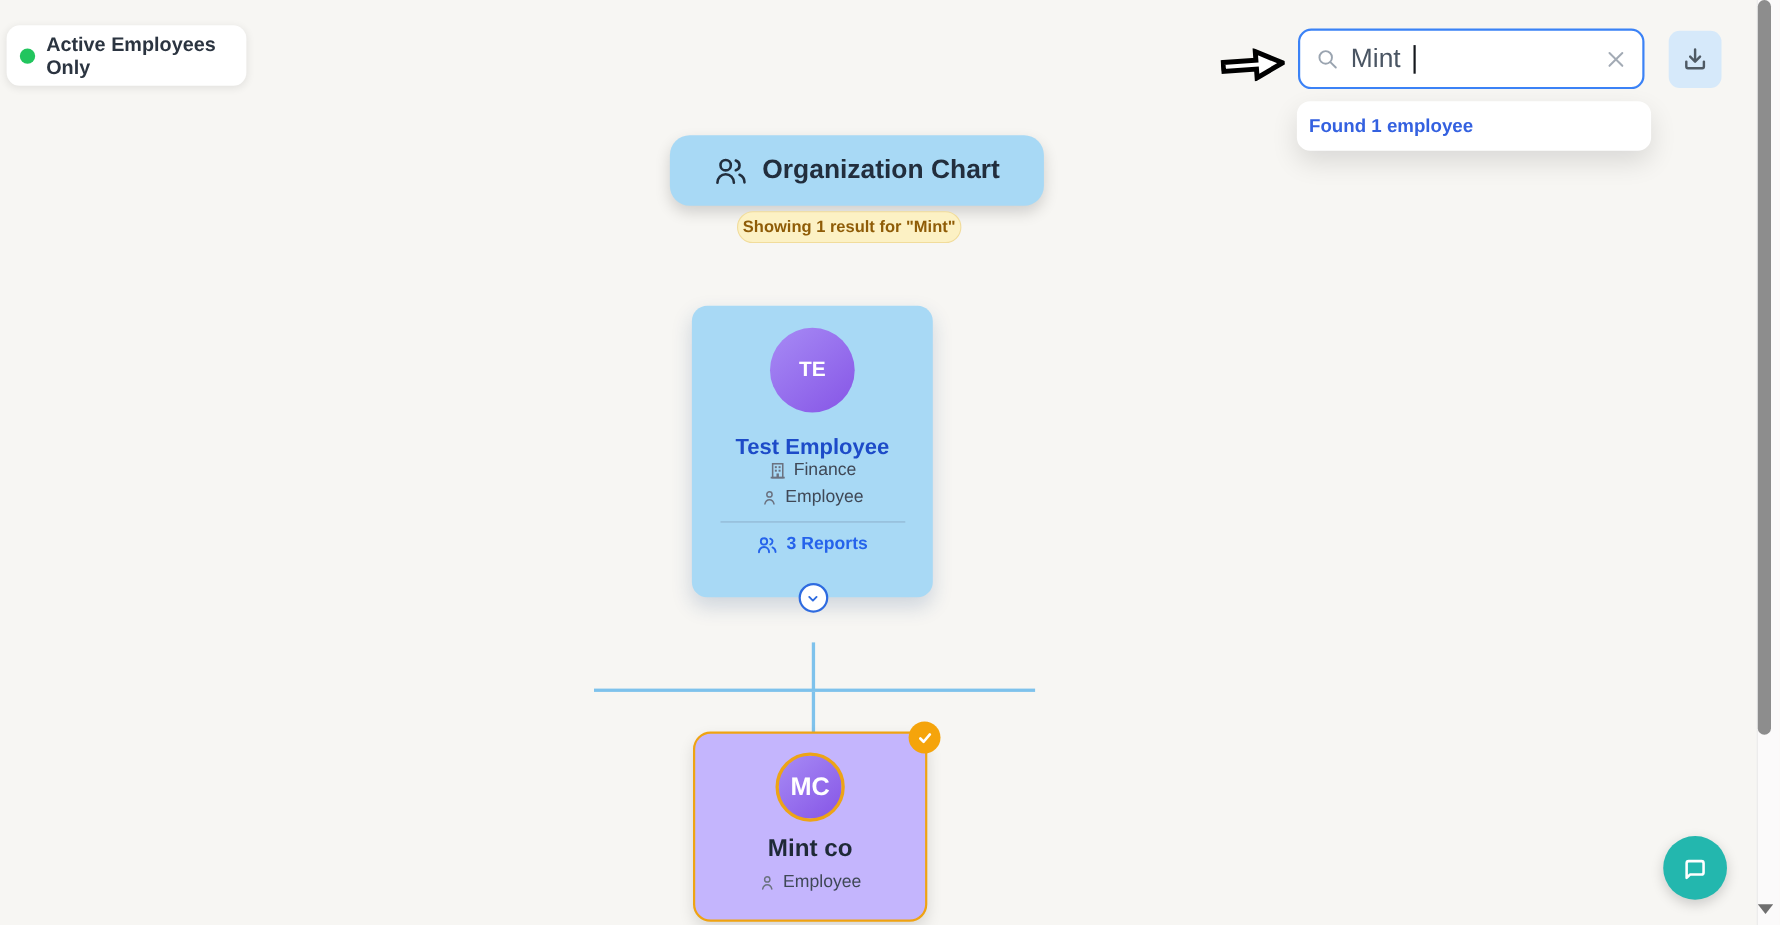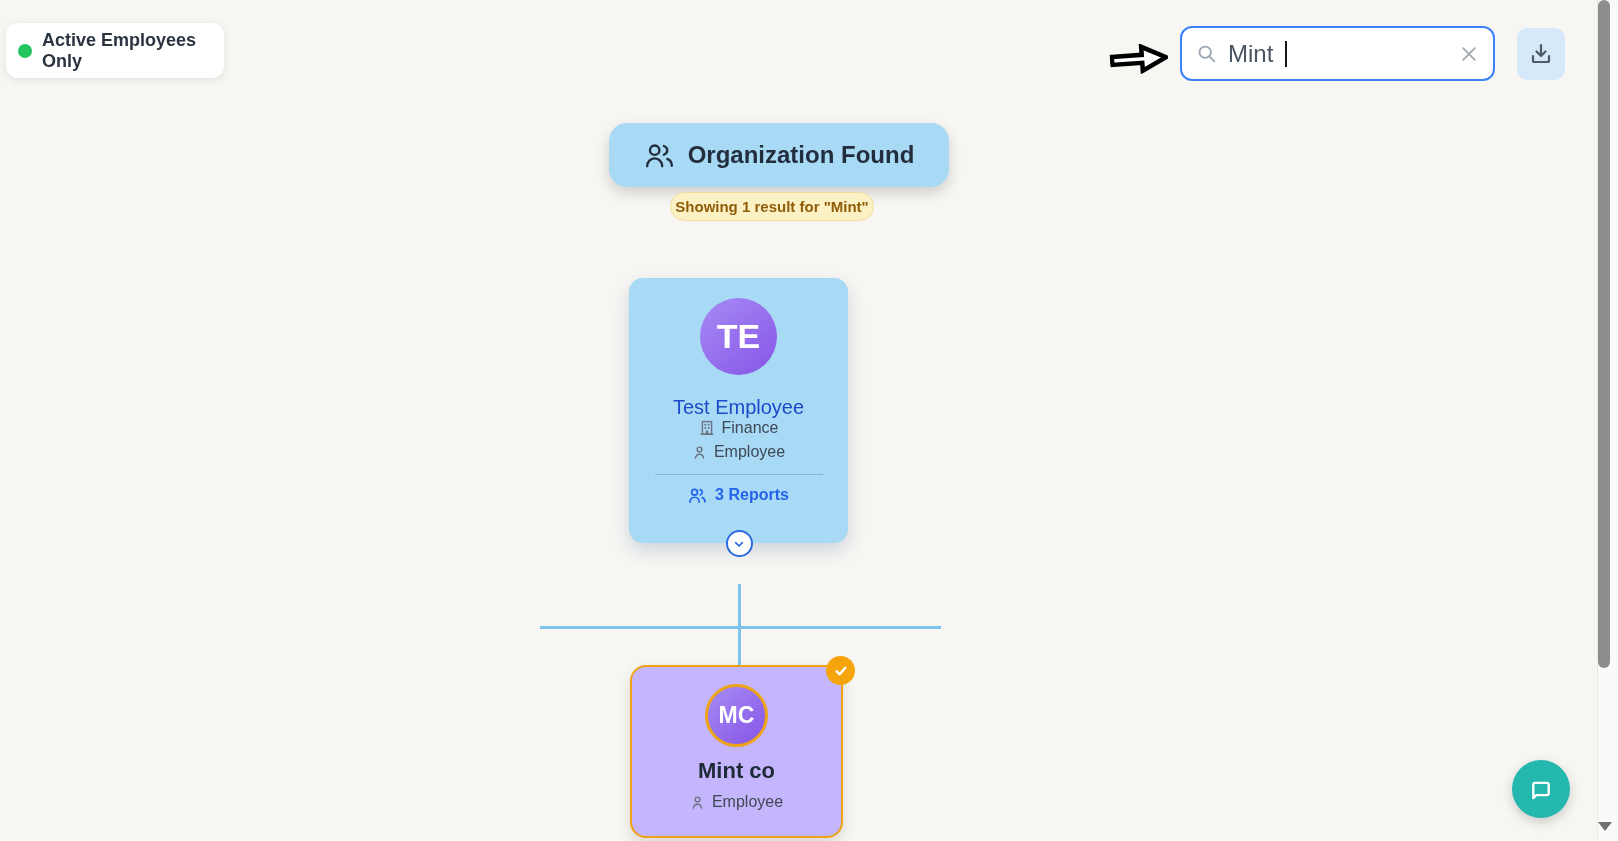--- a/index.html
+++ b/index.html
@@ -52,24 +52,24 @@
   .emp-card { position:absolute; text-align:center; cursor:pointer; }
   .card-root { left:629px; top:278px; width:219px; height:265px;
     background:#a8d9f5; border-radius:14px; box-shadow:0 8px 18px rgba(30,64,120,.18); }
   .card-hl { left:630px; top:665px; width:213px; height:173px;
     background:#c4b5fd; border:2.5px solid #efa312; border-radius:16px;
     box-shadow:0 6px 14px rgba(0,0,0,.12); }
 
   .avatar { border-radius:50%; background:linear-gradient(140deg,#a78bf5 0%,#8655e6 100%);
     color:#fff; font-weight:700; display:flex; align-items:center; justify-content:center;
     margin:0 auto; }
-  .avatar-lg { width:77px; height:77px; font-size:34px; margin-top:20px; }
+  .avatar-lg { width:77px; height:77px; font-size:19px; margin-top:20px; }
   .avatar-sm { width:63px; height:63px; font-size:23px; margin-top:17px; border:3px solid #eda416; }
 
-  .emp-name-root { margin-top:21px; font-size:20px; font-weight:400; color:#1d4bc8; }
+  .emp-name-root { margin-top:21px; font-size:20px; font-weight:700; color:#1d4bc8; }
   .emp-name-hl   { margin-top:11px; font-size:22px; font-weight:700; color:#1f2a37; }
   .meta-row { display:flex; align-items:center; justify-content:center; gap:7px;
     font-size:16px; color:#3f4856; }
   .row-dept { }
   .row-role { margin-top:6px; }
   .row-role-hl { margin-top:9px; }
   .card-divider { width:168px; height:1px; background:#8fb4cf; margin:13px auto 0; }
   .reports-row { display:flex; align-items:center; justify-content:center; gap:8px;
     margin-top:11px; font-size:16px; font-weight:600; color:#2563eb; }
 
@@ -140,31 +140,34 @@
   <button class="download-btn">
     <span>
       <svg width="24" height="24" viewBox="0 0 24 24" fill="none" stroke="#4f5a64" stroke-width="2.2" stroke-linecap="round" stroke-linejoin="round">
         <path d="M12 3v10"></path>
           <path d="M7.5 9.5 12 14l4.5-4.5"></path>
         <path d="M4 14v4.5a1.5 1.5 0 0 0 1.5 1.5h13a1.5 1.5 0 0 0 1.5-1.5V14"></path>
       </svg>
     </span>
   </button>
 
+  <div class="search-dropdown">
+    <span class="result">Found 1 employee</span>
+  </div>
 
   <div class="org-header">
     <span>
       <svg width="31" height="27" viewBox="0 0 29 25" fill="none" stroke="#222e3d" stroke-width="2.2" stroke-linecap="round">
         <circle cx="10" cy="7.5" r="4.4"></circle>
         <path d="M3 22.5c0-4.2 3.2-7.3 7-7.3s7 3.1 7 7.3"></path>
         <path d="M18.6 3.6c1.9.7 3.2 2.3 3.2 4.1 0 1.8-1.3 3.4-3.2 4.1"></path>
         <path d="M21.8 15.7c2.6 1.1 4.2 3.6 4.2 6.4"></path>
       </svg>
     </span>
-    <span class="title">Organization Found</span>
+    <span class="title">Organization Chart</span>
   </div>
 
   <div class="result-banner">
     <span>Showing 1 result for "Mint"</span>
   </div>
 
   <div class="emp-card card-root">
     <div class="avatar avatar-lg">TE</div>
     <div class="emp-name-root">Test Employee</div>
     <div class="meta-row row-dept">

